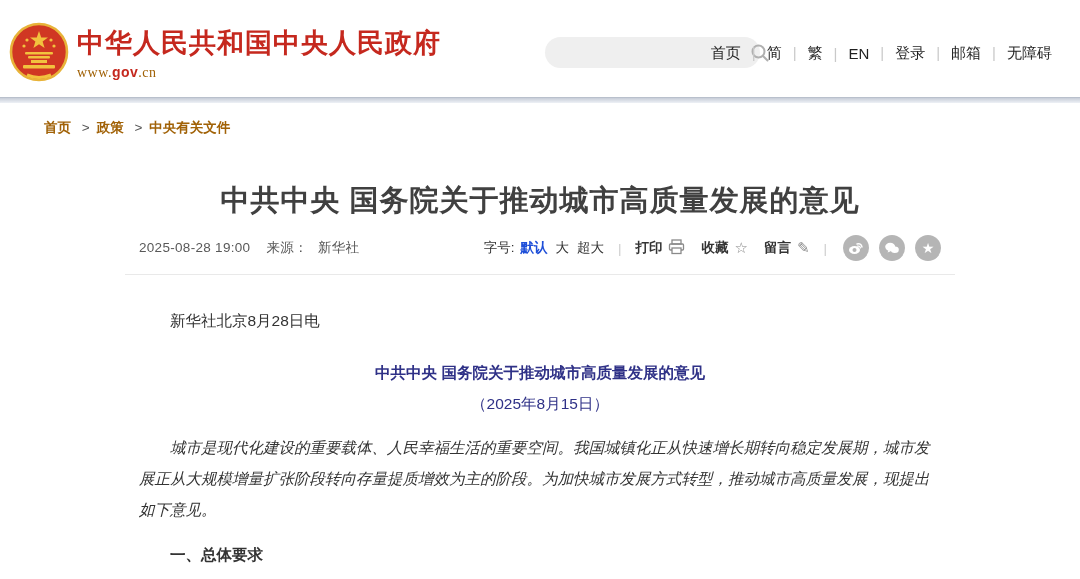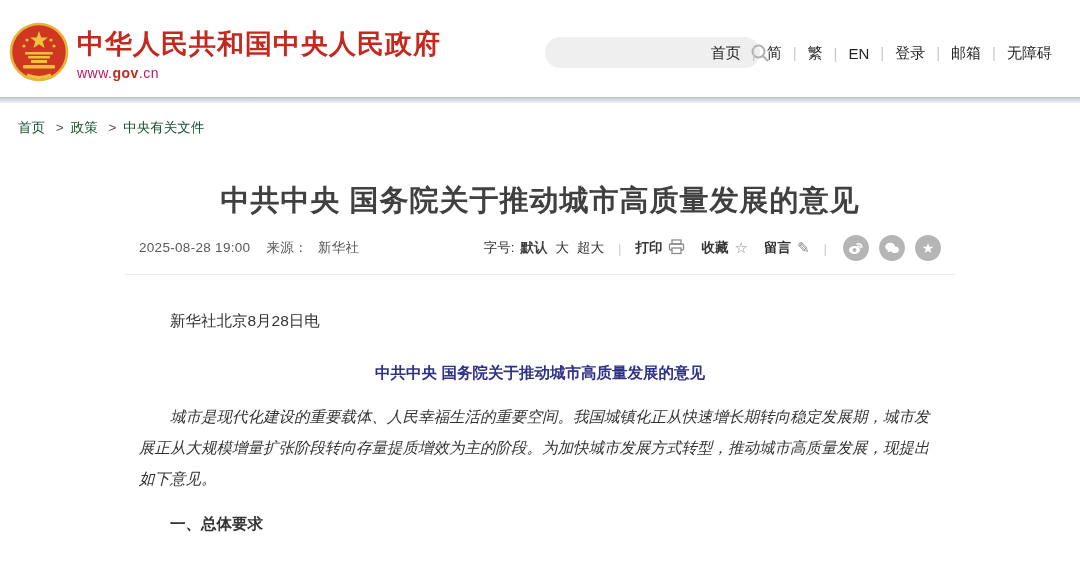--- a/index.html
+++ b/index.html
@@ -6,57 +6,57 @@
   html, body { width: 1080px; height: 579px; overflow: hidden; background: #ffffff;
     font-family: "Liberation Sans", "DejaVu Sans", sans-serif; }
 
   
   .site-header { position: relative; height: 97px; background: #fff; }
   .brand { position: absolute; left: 9px; top: 22px; display: flex; align-items: center; }
   .emblem { width: 60px; height: 62px; }
   .brand-text { margin-left: 8px; }
   .site-name { font-size: 27px; font-weight: bold; color: #c5281e; letter-spacing: 1px; }
   .site-url { font-size: 14px; margin-top: 3px; letter-spacing: 0.5px; }
-  .site-url .gray { color: #be185d; }
+  .site-url .gray { color: #a16207; font-family: Liberation Serif, serif; }
   .site-url .red { color: #c5281e; font-weight: bold; }
 
   .search-box { position: absolute; left: 545px; top: 37px; width: 215px; height: 31px;
     background: #efefef; border-radius: 16px; display: flex; align-items: center; }
   .search-input { flex: 1; border: none; background: transparent; outline: none;
     padding: 0 8px 0 16px; font-size: 14px; color: #333; }
   .search-mag { margin-right: 12px; flex: 0 0 auto; cursor: pointer; }
 
   .top-nav { position: absolute; right: 28px; top: 44px; display: flex; align-items: center;
     font-size: 15px; color: #1f1f1f; }
   .top-nav .nav-item { cursor: pointer; white-space: nowrap; }
   .top-nav .nav-item:not(:first-child)::before { content: "|"; color: #c9c9c9;
     margin: 0 11px; font-weight: normal; }
 
   .header-band { height: 6px; background: linear-gradient(#c7cdd8, #eef1f6);
     border-top: 1px solid #b9c0cc; }
 
   
-  .breadcrumb { padding: 16px 0 14px 18px; font-size: 13.5px; font-weight: normal; color: #14532d; }
+  .breadcrumb { padding: 16px 0 14px 44px; font-size: 13.5px; font-weight: bold; color: #a16207; }
   .breadcrumb .crumb { cursor: pointer; }
   .breadcrumb .crumb:not(:first-child)::before { content: ">"; color: #555;
     margin: 0 7px; font-weight: normal; }
 
   
   .content { width: 830px; margin: 0 auto; }
   .page-title { margin-top: 30px; text-align: center; font-size: 29px; font-weight: bold;
     color: #404040; letter-spacing: 1px; }
 
   .meta-row { margin-top: 14px; display: flex; justify-content: space-between;
     align-items: center; font-size: 13.5px; color: #595959; padding: 0 14px 0 14px; }
   .meta-left { letter-spacing: 0.3px; }
   .meta-left .src-label { margin-left: 12px; }
   .meta-left .src { margin-left: 6px; }
   .meta-right { display: flex; align-items: center; color: #333; }
   .meta-right .sep { color: #cccccc; margin: 0 14px; }
-  .fs-default { color: #404040; font-weight: bold; margin-left: 6px; cursor: pointer; }
+  .fs-default { color: #1d4ed8; font-weight: bold; margin-left: 6px; cursor: pointer; }
   .fs-opt { margin-left: 8px; cursor: pointer; }
   .tool { display: inline-flex; align-items: flex-start; cursor: pointer; font-weight: bold; }
   .tool + .tool { margin-left: 16px; }
   .tool .glyph { margin-left: 6px; color: #8a8a8a; font-size: 15px; }
   .printer-icon { margin-left: 6px; }
   .social { display: inline-flex; align-items: center; margin-left: 2px; }
   .circle-icon { width: 26px; height: 26px; border-radius: 50%; background: #b5b5b5;
     display: inline-flex; align-items: center; justify-content: center; cursor: pointer; }
   .circle-icon + .circle-icon { margin-left: 10px; }
   .circle-icon .star-glyph { color: #ffffff; font-size: 14px; line-height: 1; }
@@ -181,19 +181,20 @@
           </span>
         </span>
       </div>
     </div>
 
     <hr class="meta-hr">
 
     <article class="article">
       <p>新华社北京8月28日电</p>
       <p class="doc-title">中共中央 国务院关于推动城市高质量发展的意见</p>
+      <p class="doc-date">（2025年8月15日）</p>
       <p class="para">城市是现代化建设的重要载体、人民幸福生活的重要空间。我国城镇化正从快速增长期转向稳定发展期，城市发展正从大规模增量扩张阶段转向存量提质增效为主的阶段。为加快城市发展方式转型，推动城市高质量发展，现提出如下意见。</p>
       <p class="sec-heading">一、总体要求</p>
 
     </article>
   </main>
 
 </div>
 
 </body></html>

